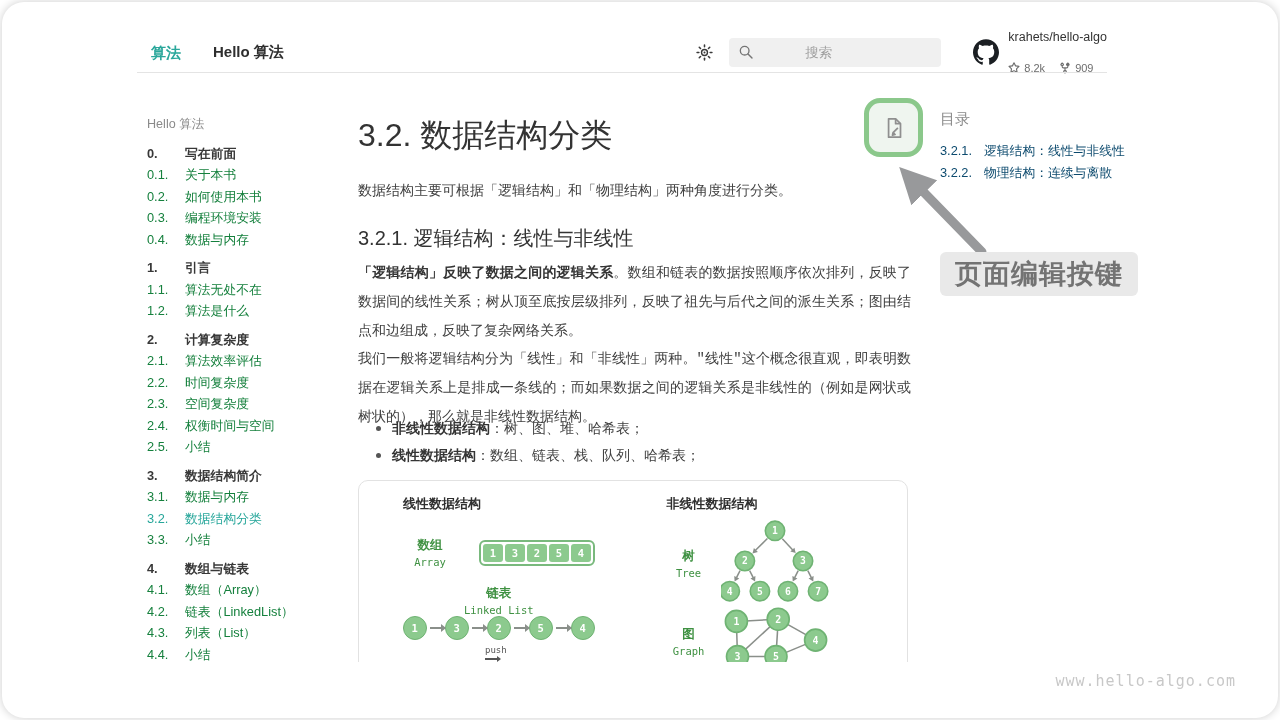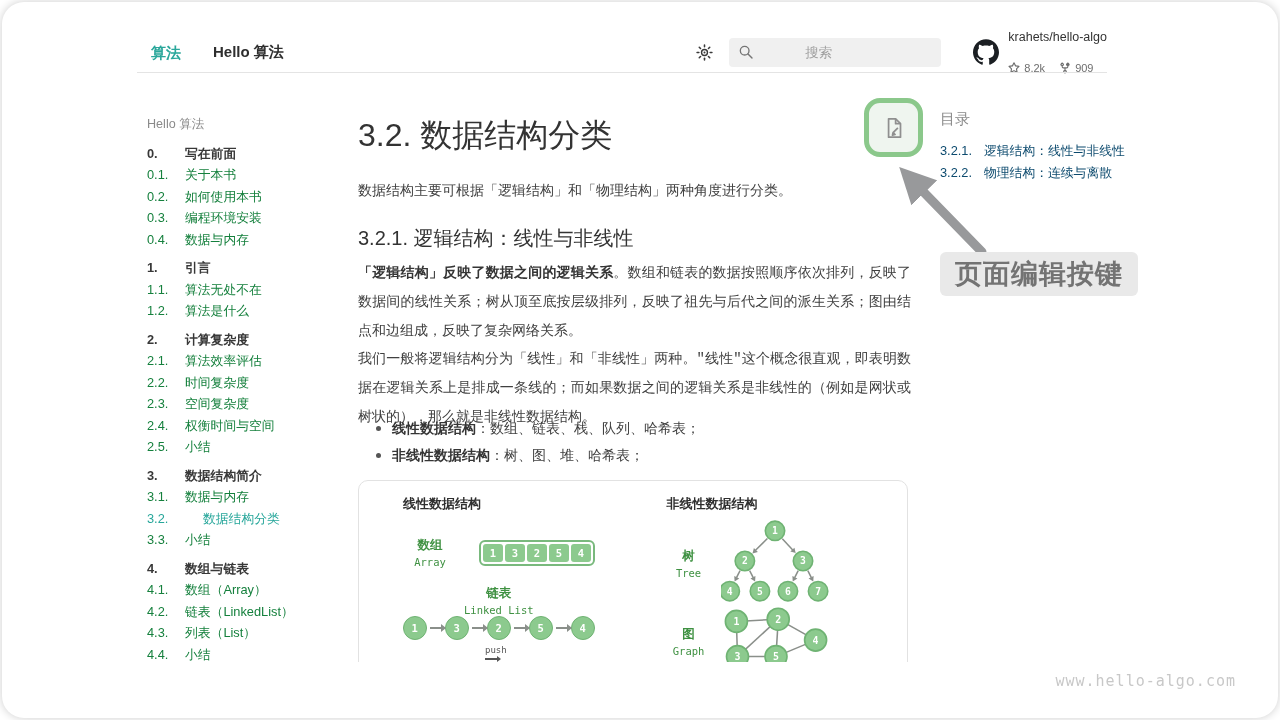--- a/index.html
+++ b/index.html
@@ -26,21 +26,21 @@
   .repo-stats .gap { width:6px; }
   .divider { position:absolute; left:135px; top:70px; width:970px; height:1px; background:#e4e4e4; }
 
   
   .sidebar { position:absolute; left:145px; top:112px; width:200px; }
   .sb-root { font-size:12.6px; color:#8a8a8a; line-height:21.5px; margin-bottom:7px; }
   .sb-group { margin-top:7px; }
   .sb-row { display:flex; line-height:21.5px; font-size:12.8px; color:#15803d; cursor:pointer; text-decoration:none; }
   .sb-row.sb-head { font-weight:700; color:#383838; }
   .sb-row .sb-num { width:38px; flex-shrink:0; }
-  .sb-row.active { color:#26a69a;gap:18px; }
+  .sb-row.active { color:#26a69a; }
 
   
   .main-title { position:absolute; left:356px; top:112px; font-size:32px; font-weight:400; color:#333; }
   .intro { position:absolute; left:356px; top:176px; width:552px; font-size:14px; color:#404040; line-height:24px; }
   .section-title { position:absolute; left:356px; top:223px; font-size:20px; font-weight:400; color:#333; }
   .para { position:absolute; left:356px; width:553px; font-size:14px; color:#404040; line-height:29px; text-align:justify;font-family:Liberation Mono, monospace; }
   .para b, .bullet b { font-weight:700; color:#353535; }
   .p1 { top:257px; }
   .p2 { top:343px; }
   .bullets { position:absolute; left:372px; top:413px; width:536px; list-style:none; }
@@ -269,22 +269,22 @@
         </a>
       </div>
     </nav>
 
   <h1 class="main-title">3.2. 数据结构分类</h1>
   <p class="intro">数据结构主要可根据「逻辑结构」和「物理结构」两种角度进行分类。</p>
   <h2 class="section-title">3.2.1. 逻辑结构：线性与非线性</h2>
   <p class="para p1"><b>「逻辑结构」反映了数据之间的逻辑关系</b><span>。数组和链表的数据按照顺序依次排列，反映了数据间的线性关系；树从顶至底按层级排列，反映了祖先与后代之间的派生关系；图由结点和边组成，反映了复杂网络关系。</span></p>
   <p class="para p2">我们一般将逻辑结构分为「线性」和「非线性」两种。"线性"这个概念很直观，即表明数据在逻辑关系上是排成一条线的；而如果数据之间的逻辑关系是非线性的（例如是网状或树状的），那么就是非线性数据结构。</p>
   <ul class="bullets">
+      <li class="bullet"><b>非线性数据结构</b><span>：树、图、堆、哈希表；</span></li>
       <li class="bullet"><b>线性数据结构</b><span>：数组、链表、栈、队列、哈希表；</span></li>
-      <li class="bullet"><b>非线性数据结构</b><span>：树、图、堆、哈希表；</span></li>
     </ul>
 
   <div class="figure-clip">
     <div class="figure-card">
       <div class="fig-col-left">
         <div class="fig-header">线性数据结构</div>
         <div class="fig-row row-array">
           <div class="fig-label">
             <div class="cjk">数组</div>
             <div class="en">Array</div>

